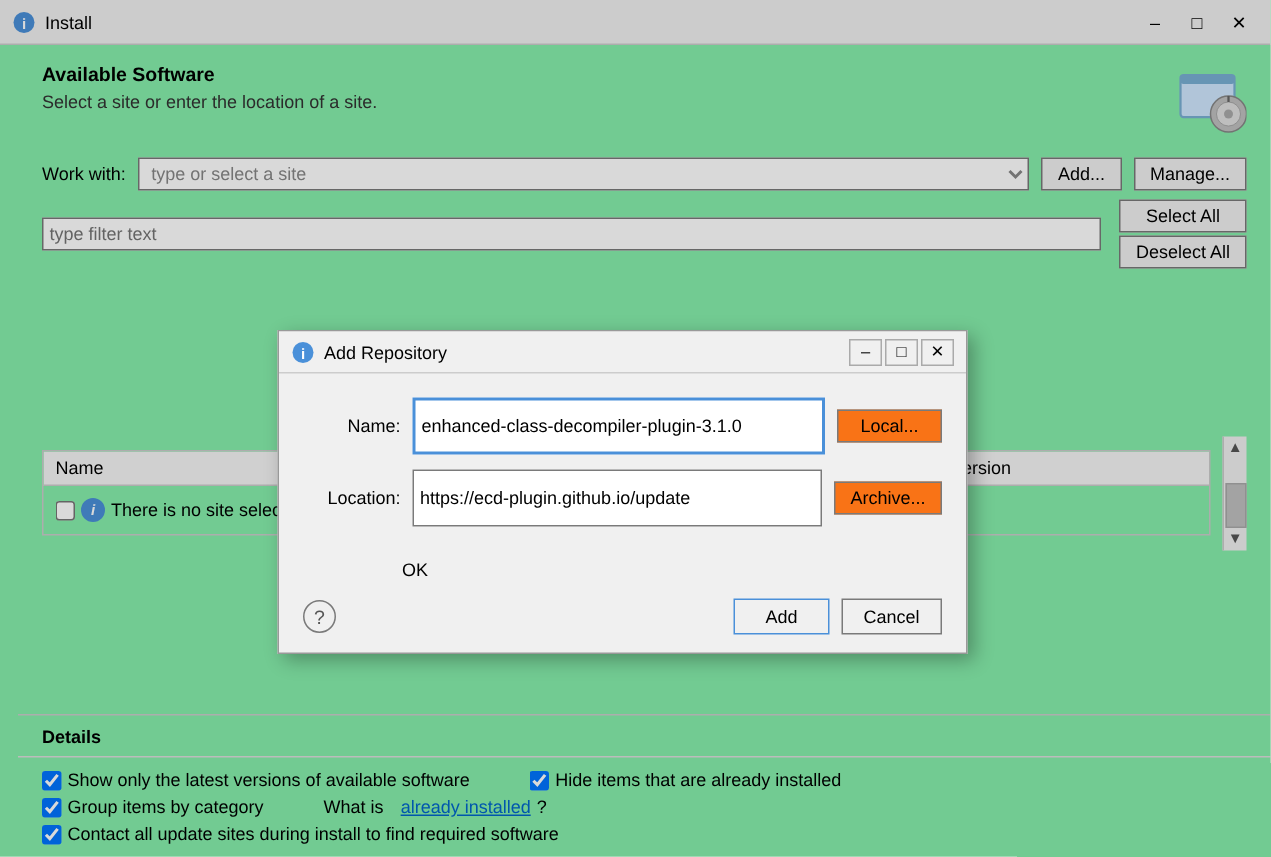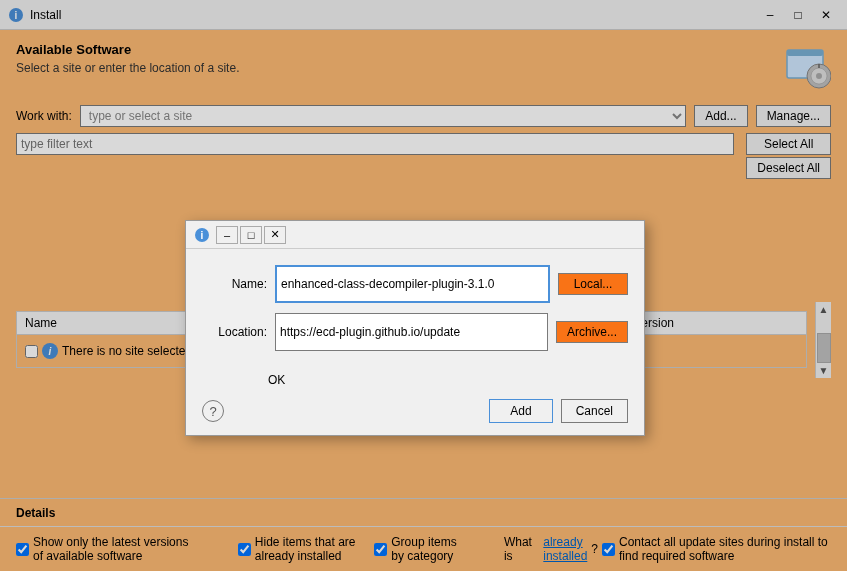--- a/index.html
+++ b/index.html
@@ -45,24 +45,25 @@
       cursor: pointer;
       font-size: 12px;
       display: flex;
       align-items: center;
       justify-content: center;
       color: #000;
     }
 
     
     .main-window {
-      background: #fdba74;
+      background: #86efac;
       height: calc(571px - 30px);
       display: flex;
       flex-direction: column;
+      padding-left: 12px;
     }
 
     
     .header-area {
       padding: 12px 16px 8px;
       display: flex;
       align-items: flex-start;
       justify-content: space-between;
     }
     .header-text h2 {
@@ -174,20 +175,21 @@
       height: 28px;
       display: flex;
       align-items: center;
     }
 
     
     .bottom-options {
       padding: 8px 16px;
       border-top: 1px solid #ddd;
       display: flex;
+      flex-direction: column;
       gap: 4px;
     }
     .options-row {
       display: flex;
       gap: 40px;
     }
     .option-item {
       display: flex;
       align-items: center;
       gap: 4px;
@@ -404,21 +406,21 @@
 
   <div class="work-with-row">
     <label class="work-with-label">Work with:</label>
     <select class="work-with-select">
       <option>type or select a site</option>
     </select>
     <button class="btn">Add...</button>
     <button class="btn">Manage...</button>
   </div>
 
-  <div style="display:flex; padding: 2px 16px; gap:12px;">
+  <div style="display:flex; padding: 2px 16px; gap:12px;align-items:center;">
     <input class="filter-input" type="text" style="flex: 1 1 0%; height: 22px; border: 1px solid rgb(122, 122, 122); font-size: 12px; padding: 0px 4px; color: rgb(153, 153, 153);" placeholder="type filter text">
     <div class="side-buttons">
       <button class="btn">Select All</button>
       <button class="btn">Deselect All</button>
     </div>
   </div>
 
   <div style="display:flex; padding: 4px 16px; flex:1; gap:8px; overflow:hidden;align-items:center;">
     <div class="table-container">
       <div class="table-header">
@@ -475,20 +477,21 @@
 
 <div class="overlay"></div>
 
 <div class="dialog">
 
   <div class="dialog-titlebar">
     <svg class="dialog-titlebar-icon" viewBox="0 0 16 16">
       <circle cx="8" cy="8" r="7" fill="#4a90d9"></circle>
       <text x="8" y="12" text-anchor="middle" font-size="10" fill="white" font-weight="bold">i</text>
     </svg>
+    <span class="dialog-title">Add Repository</span>
     <div class="dialog-title-btns">
       <button class="dialog-title-btn">–</button>
       <button class="dialog-title-btn">□</button>
       <button class="dialog-title-btn">✕</button>
     </div>
   </div>
 
   <div class="dialog-body">
 
     <div class="dialog-field-row">

